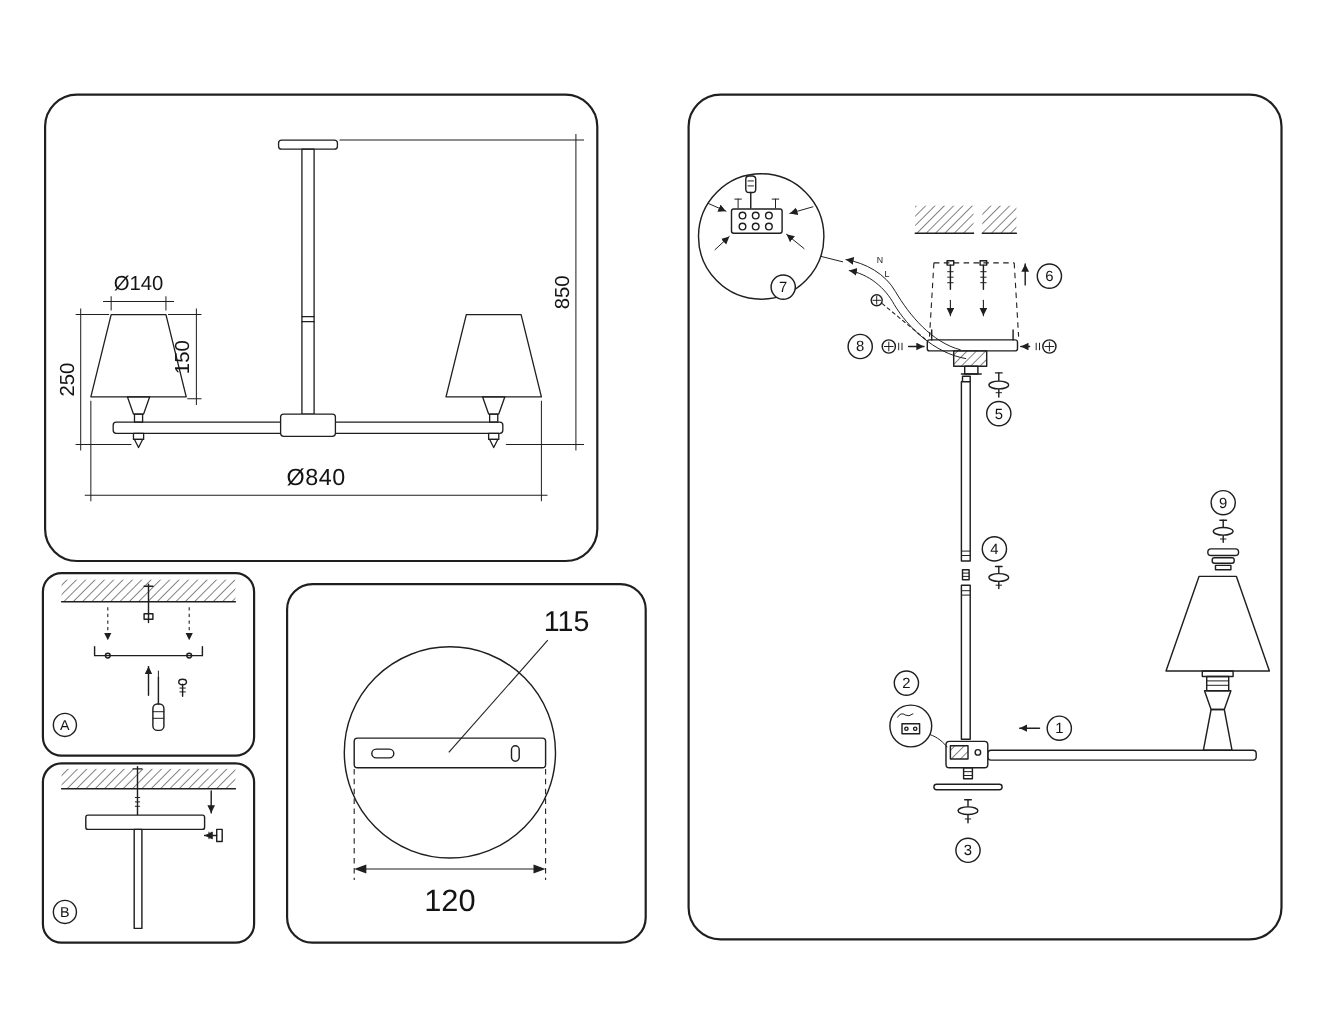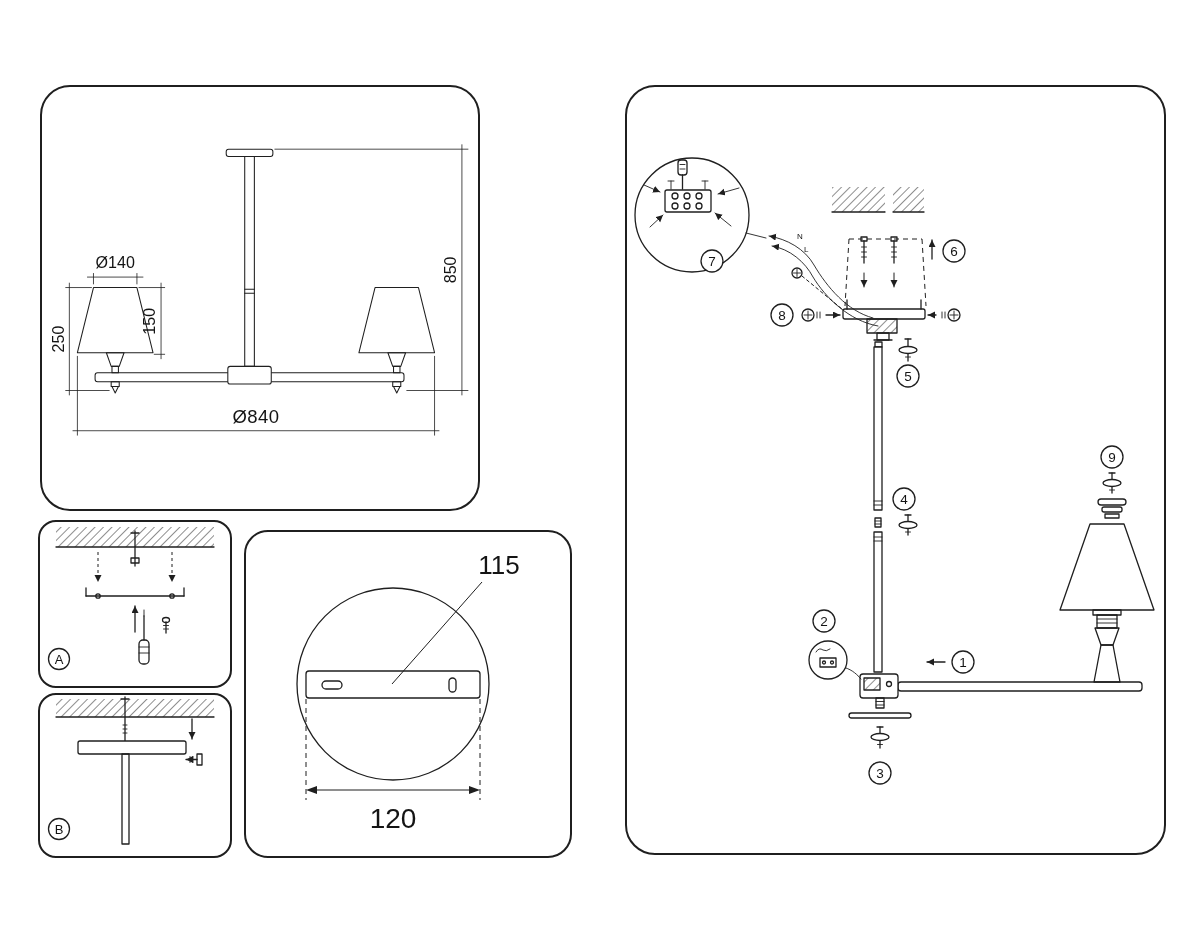--- a/index.html
+++ b/index.html
@@ -23,21 +23,21 @@
   .t28{font-size:28px}
   .num{font-size:13.5px}
   .badge{font-size:13px}
   .tiny{font-size:8px}
 </style>
 </head>
 <body>
 
 <div class="sheet">
 
-  <div class="panel r-big" style="left:40px;top:85px;width:440px;height:426px">
+  <div class="panel r-big" style="left:40px;top:85px;width:504px;height:426px">
     <svg viewBox="0 0 542 422">
       <g class="s">
 
         <rect x="229" y="26" width="58" height="9" rx="3"></rect>
         <rect x="252" y="35" width="12" height="261"></rect>
         <line x1="252" y1="200" x2="264" y2="200"></line>
         <line x1="252" y1="205" x2="264" y2="205"></line>
 
         <rect x="66" y="304" width="384" height="11" rx="3"></rect>
         <rect x="231" y="296" width="54" height="22" rx="3" class="wfill"></rect>
@@ -173,21 +173,21 @@
         <rect x="157" y="59" width="5" height="11"></rect>
         <line x1="157" y1="64.5" x2="146" y2="64.5" marker-end="url(#arB)"></line>
         <line x1="153" y1="61.5" x2="153" y2="67.5" class="thin"></line>
         <line x1="150" y1="61.5" x2="150" y2="67.5" class="thin"></line>
       </g>
       <circle cx="19" cy="134" r="10.5" class="s"></circle>
       <text x="19" y="138.5" text-anchor="middle" class="badge">B</text>
     </svg>
   </div>
 
-  <div class="panel r-mid" style="left:244px;top:530px;width:328px;height:328px">
+  <div class="panel r-mid" style="left:260px;top:530px;width:328px;height:328px">
     <svg viewBox="0 0 324 324">
       <circle cx="147" cy="152" r="96" class="s"></circle>
       <g class="s">
         <rect x="60" y="139" width="174" height="27" rx="3" class="wfill"></rect>
         <rect x="76" y="149" width="20" height="8" rx="4"></rect>
         <rect x="203" y="146" width="7" height="14" rx="3.5"></rect>
       </g>
       <line x1="146" y1="152" x2="236" y2="50" class="dim"></line>
       <text x="253" y="42" text-anchor="middle" class="t26">115</text>
       <g class="dim dash">

